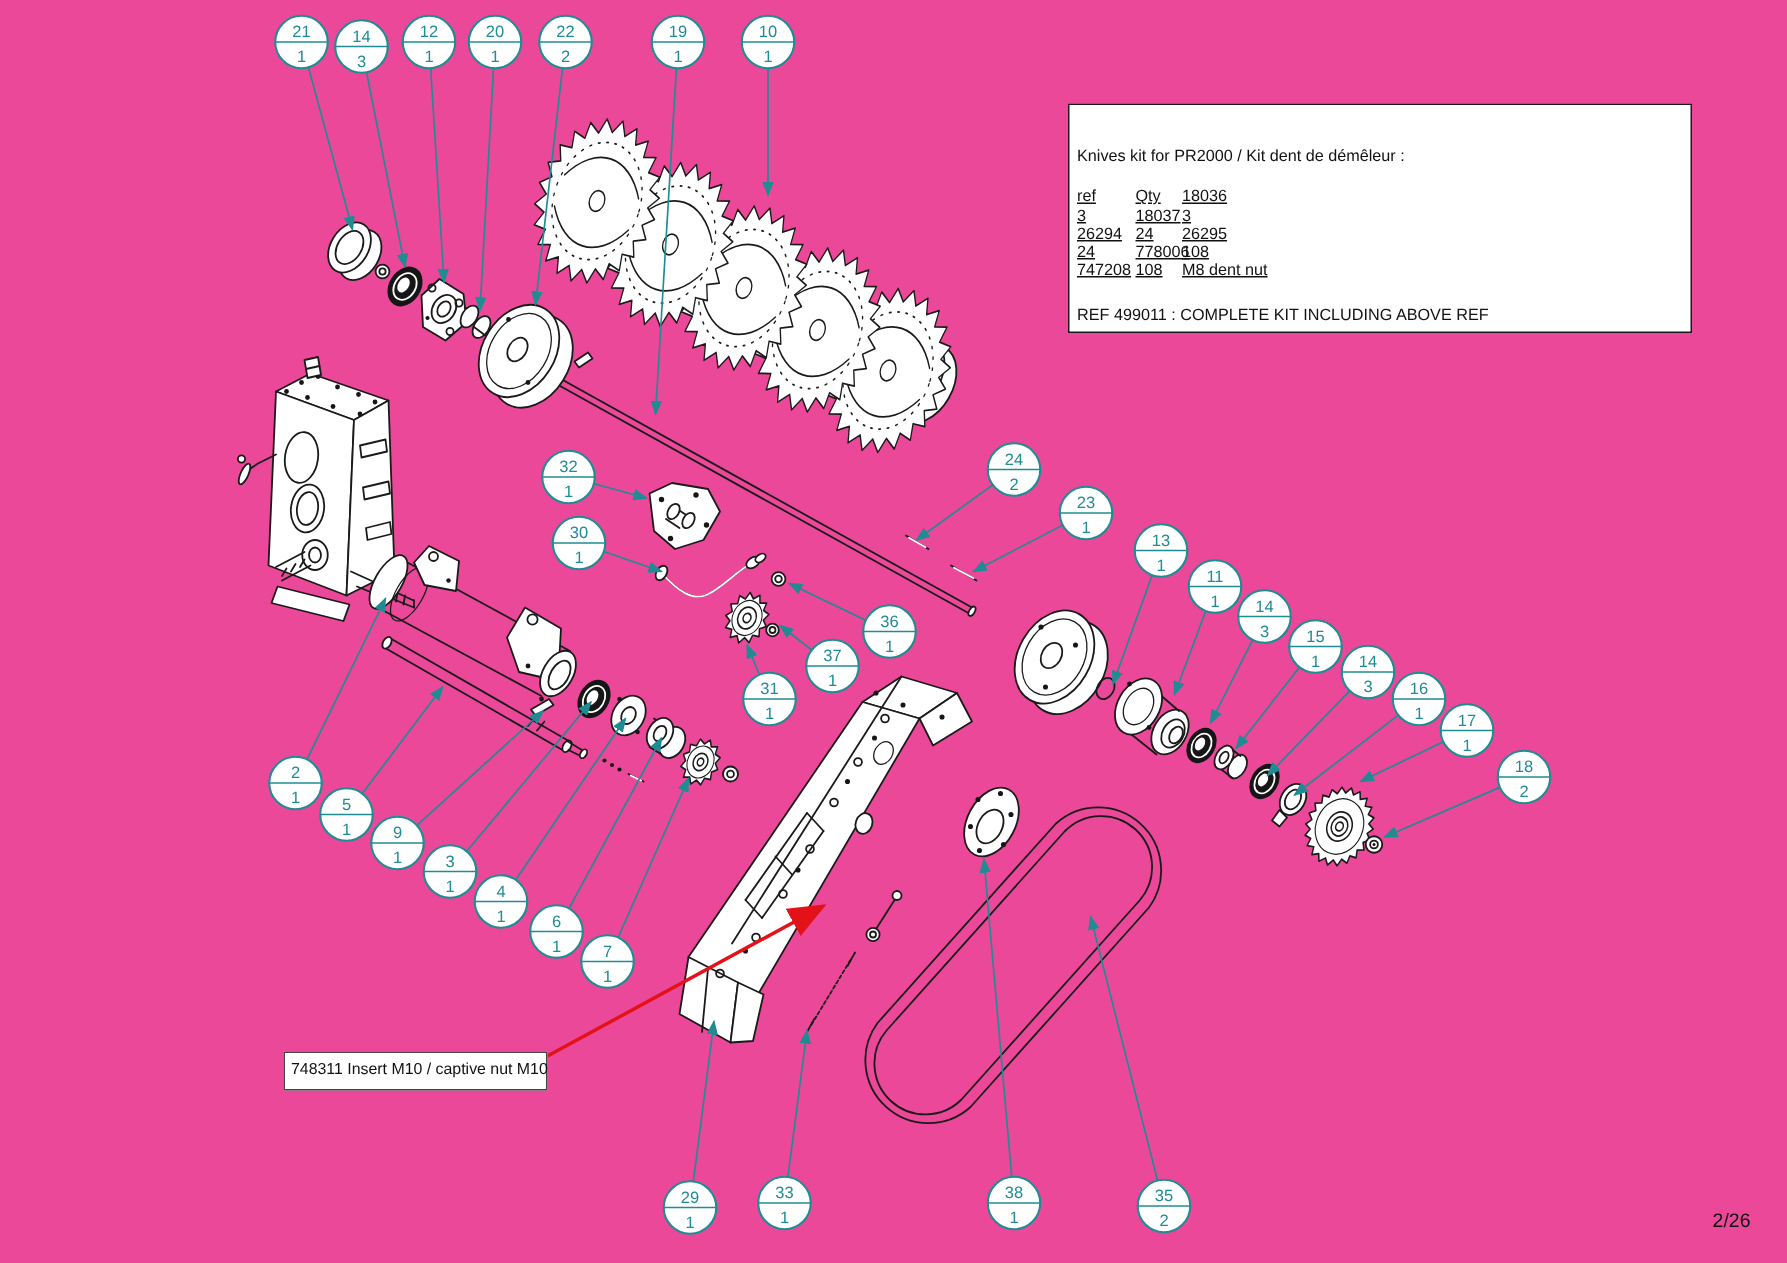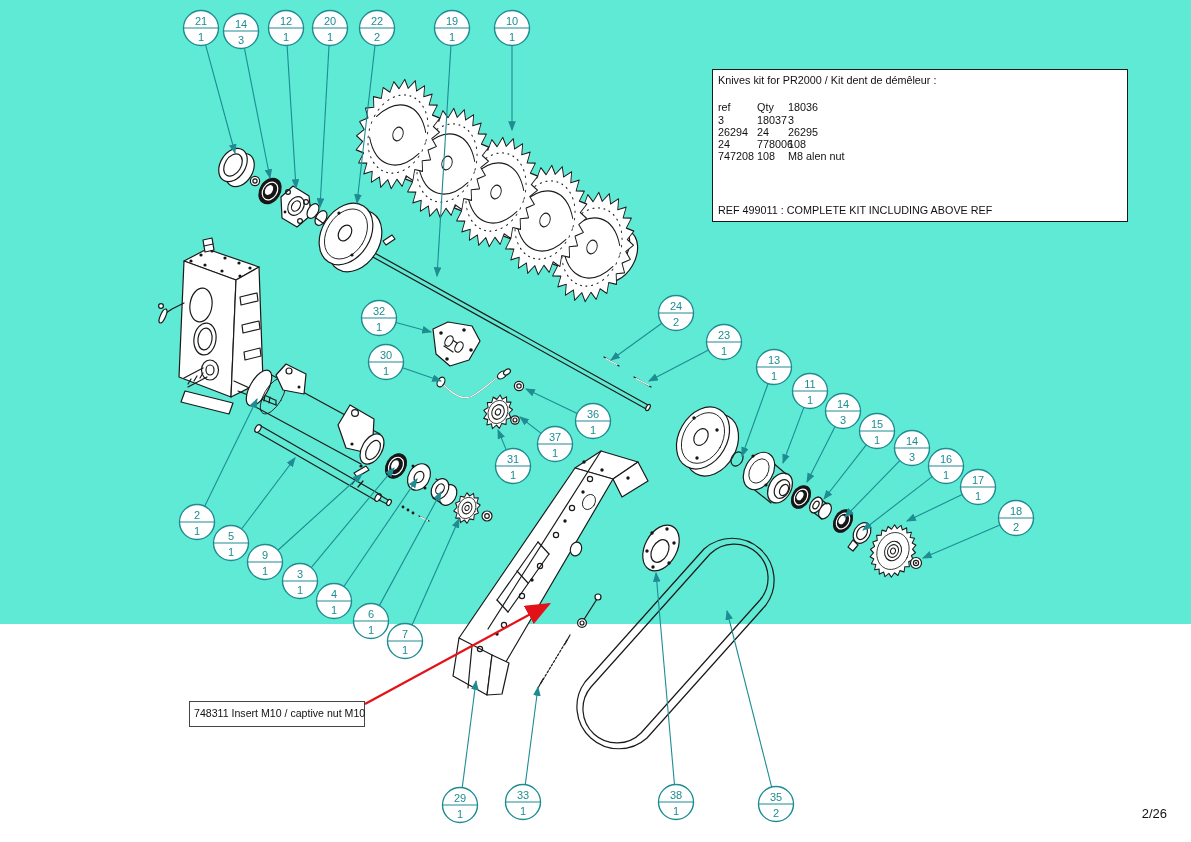--- a/index.html
+++ b/index.html
@@ -1,33 +1,33 @@
 <!DOCTYPE html>
 <html style="--teal: #1e8c92; --red: #e31219;"><head>
 <meta charset="utf-8">
 <style>
   html,body{margin:0;padding:0;background:#fff;}
   body{width:1191px;height:842px;overflow:hidden;font-family:"Liberation Sans",sans-serif;color:#111;}
-  .canvas{position:relative;width:1191px;height:624px;background:#5eead4;}
+  .canvas{position:relative;width:1191px;height:842px;background:#ec4899;}
   svg{position:absolute;left:0;top:0;}
   #art *{stroke:#1a1a1a;stroke-width:1.2;fill:none;stroke-linejoin:round;stroke-linecap:round;}
   #art .wf{fill:#fff;}
   #art .dk{fill:#161616;stroke:#161616;}
   #art .dot{fill:#161616;stroke:none;}
   #art .thin{stroke-width:0.85;}
   #art .wln{stroke:#fff;}
   .lead{stroke:var(--teal);stroke-width:1.1;fill:none;}
   .balloon{fill:#fff;stroke:var(--teal);stroke-width:1.4;}
   .bline{stroke:var(--teal);stroke-width:1.1;}
   .btxt{fill:var(--teal);font-size:11px;font-family:"Liberation Sans",sans-serif;text-anchor:middle;}
   .redline{stroke:var(--red);stroke-width:2.3;}
   .kit-box{position:absolute;left:712px;top:69px;width:416px;height:153px;border:1.3px solid #1a1a1a;box-sizing:border-box;font-size:10.8px;line-height:12.3px;padding:4px 5px;background:#fff;}
-  .kit-title{white-space:nowrap;}
+  .kit-title{white-space:nowrap;margin-top:24px;}
   .kit-grid{display:grid;grid-template-columns:39px 31px auto;margin-top:15px;}
-  .kit-grid div{white-space:nowrap;}
+  .kit-grid div{white-space:nowrap;text-decoration:underline;}
   .kit-footer{position:absolute;left:5px;bottom:5px;white-space:nowrap;}
   .insert-label{position:absolute;left:189px;top:701px;width:176px;height:26px;border:1.5px solid #444;box-sizing:border-box;font-size:10.6px;line-height:23px;padding-left:4px;background:#fff;white-space:nowrap;text-align:right;}
   .page-num{position:absolute;top:806px;right:24px;font-size:13px;}
 </style>
 </head>
 <body>
 
 <div class="canvas">
 
 <svg width="1191" height="842" viewBox="0 0 1191 842">
@@ -613,21 +613,21 @@
         <div>18037</div>
         <div>3</div>
         <div>26294</div>
         <div>24</div>
         <div>26295</div>
         <div>24</div>
         <div>778006</div>
         <div>108</div>
         <div>747208</div>
         <div>108</div>
-        <div>M8 alen nut</div>
+        <div>M8 dent nut</div>
       </div>
   <div class="kit-footer">REF 499011 : COMPLETE KIT INCLUDING ABOVE REF</div>
 </div>
 
 <div class="insert-label">748311 Insert M10 / captive nut M10</div>
 
 <div class="page-num">2/26</div>
 
 </div>
 

